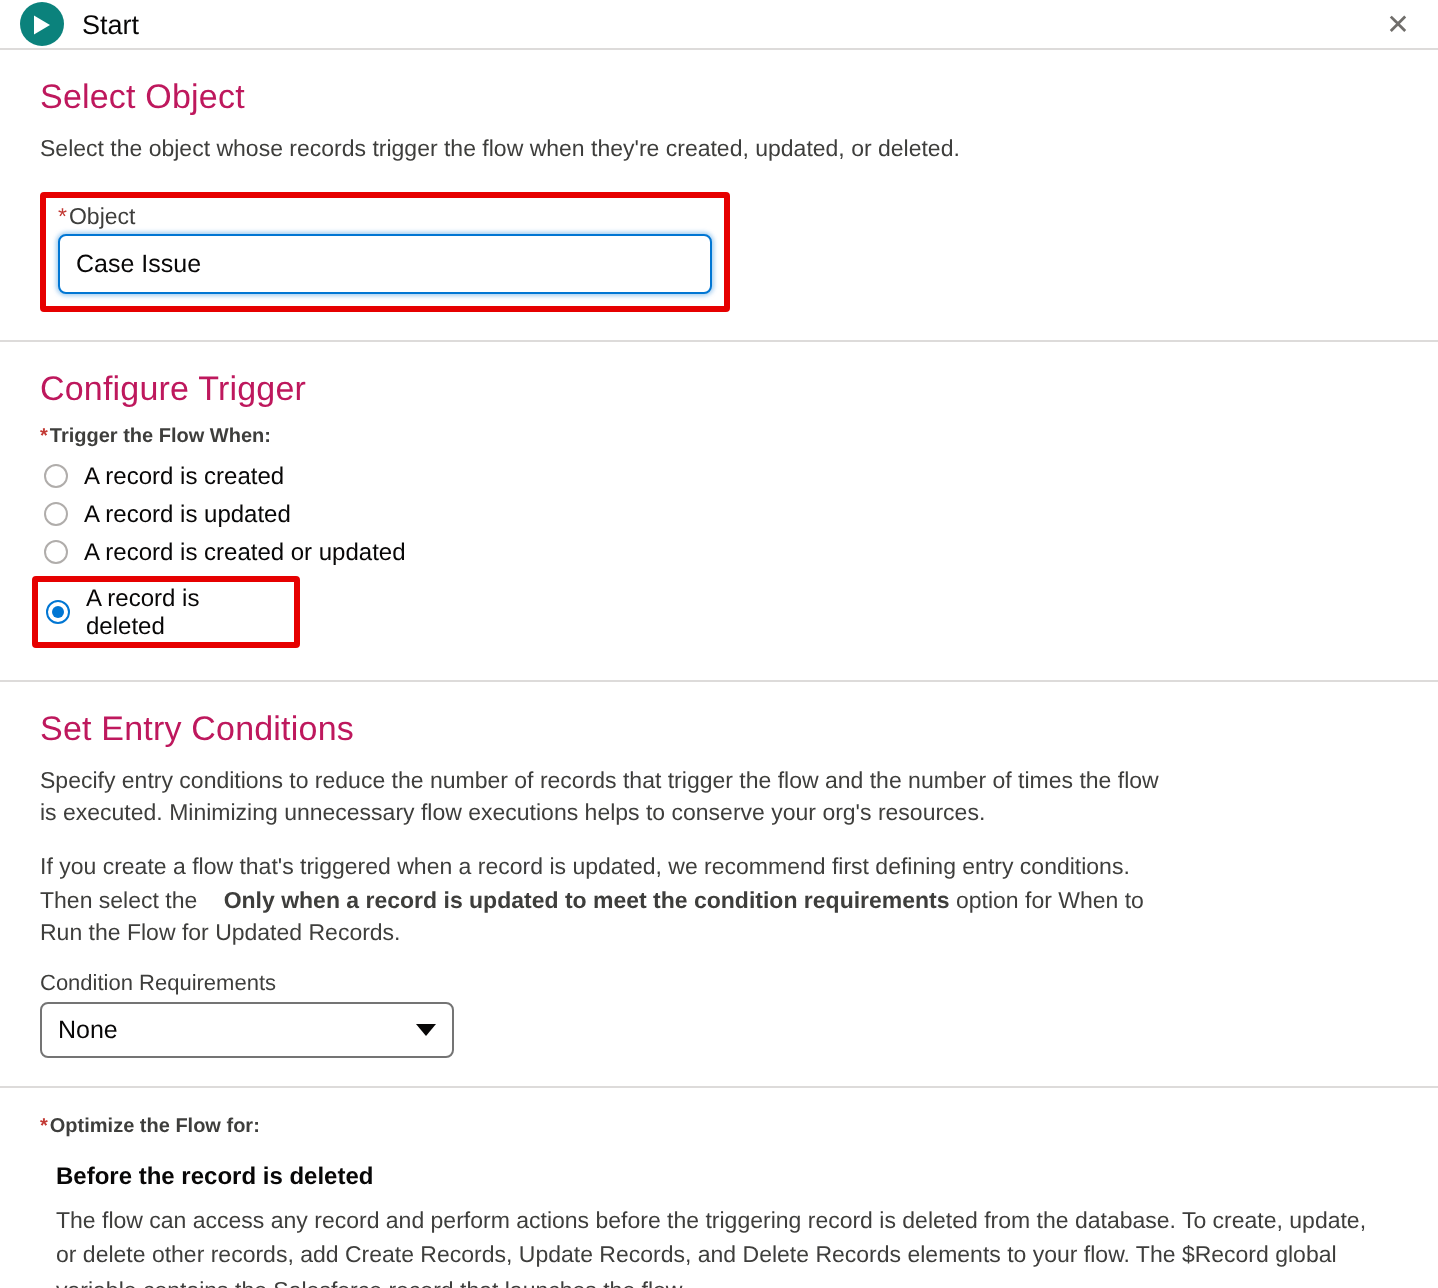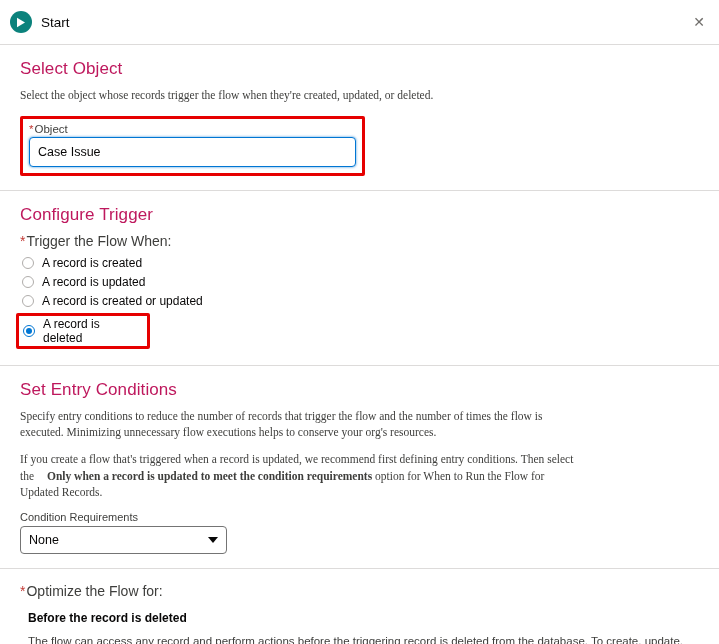--- a/index.html
+++ b/index.html
@@ -17,21 +17,21 @@
   .window {
     width: 719px;
     height: 644px;
     position: relative;
     background: #ffffff;
     overflow: hidden;
   }
 
   
   .header {
-    height: 45px;
+    height: 25px;
     border-bottom: 1px solid #dddbda;
     display: flex;
     align-items: center;
     padding: 0 10px 0 10px;
     background: #ffffff;
   }
   .start-icon {
     width: 22px;
     height: 22px;
     border-radius: 50%;
@@ -78,21 +78,20 @@
     color: #be185d;
     margin: 0 0 8px 0;
     letter-spacing: 0.1px;
   }
   .section-desc {
     font-size: 11.5px;
     color: #3e3e3c;
     line-height: 1.45;
     margin: 0 16px 10px 0;
     max-width: 560px;
-    font-family: Liberation Serif, serif;
   }
 
   
   .field-label {
     font-size: 11.5px;
     color: #3e3e3c;
     margin-bottom: 3px;
     display: block;
   }
   .req-star { color: #c23934; margin-right: 1px; }
@@ -115,22 +114,22 @@
     padding: 0 8px;
     font-size: 12.5px;
     color: #080707;
     font-family: "Liberation Sans", sans-serif;
     background: #ffffff;
     outline: none;
   }
 
   
   .group-label {
-    font-size: 14px;
-    font-weight: normal;
+    font-size: 10px;
+    font-weight: bold;
     color: #3e3e3c;
     margin-bottom: 7px;
   }
   .radio-row {
     display: flex;
     align-items: center;
     margin-bottom: 5px;
     padding-left: 2px;
   }
   .radio {

